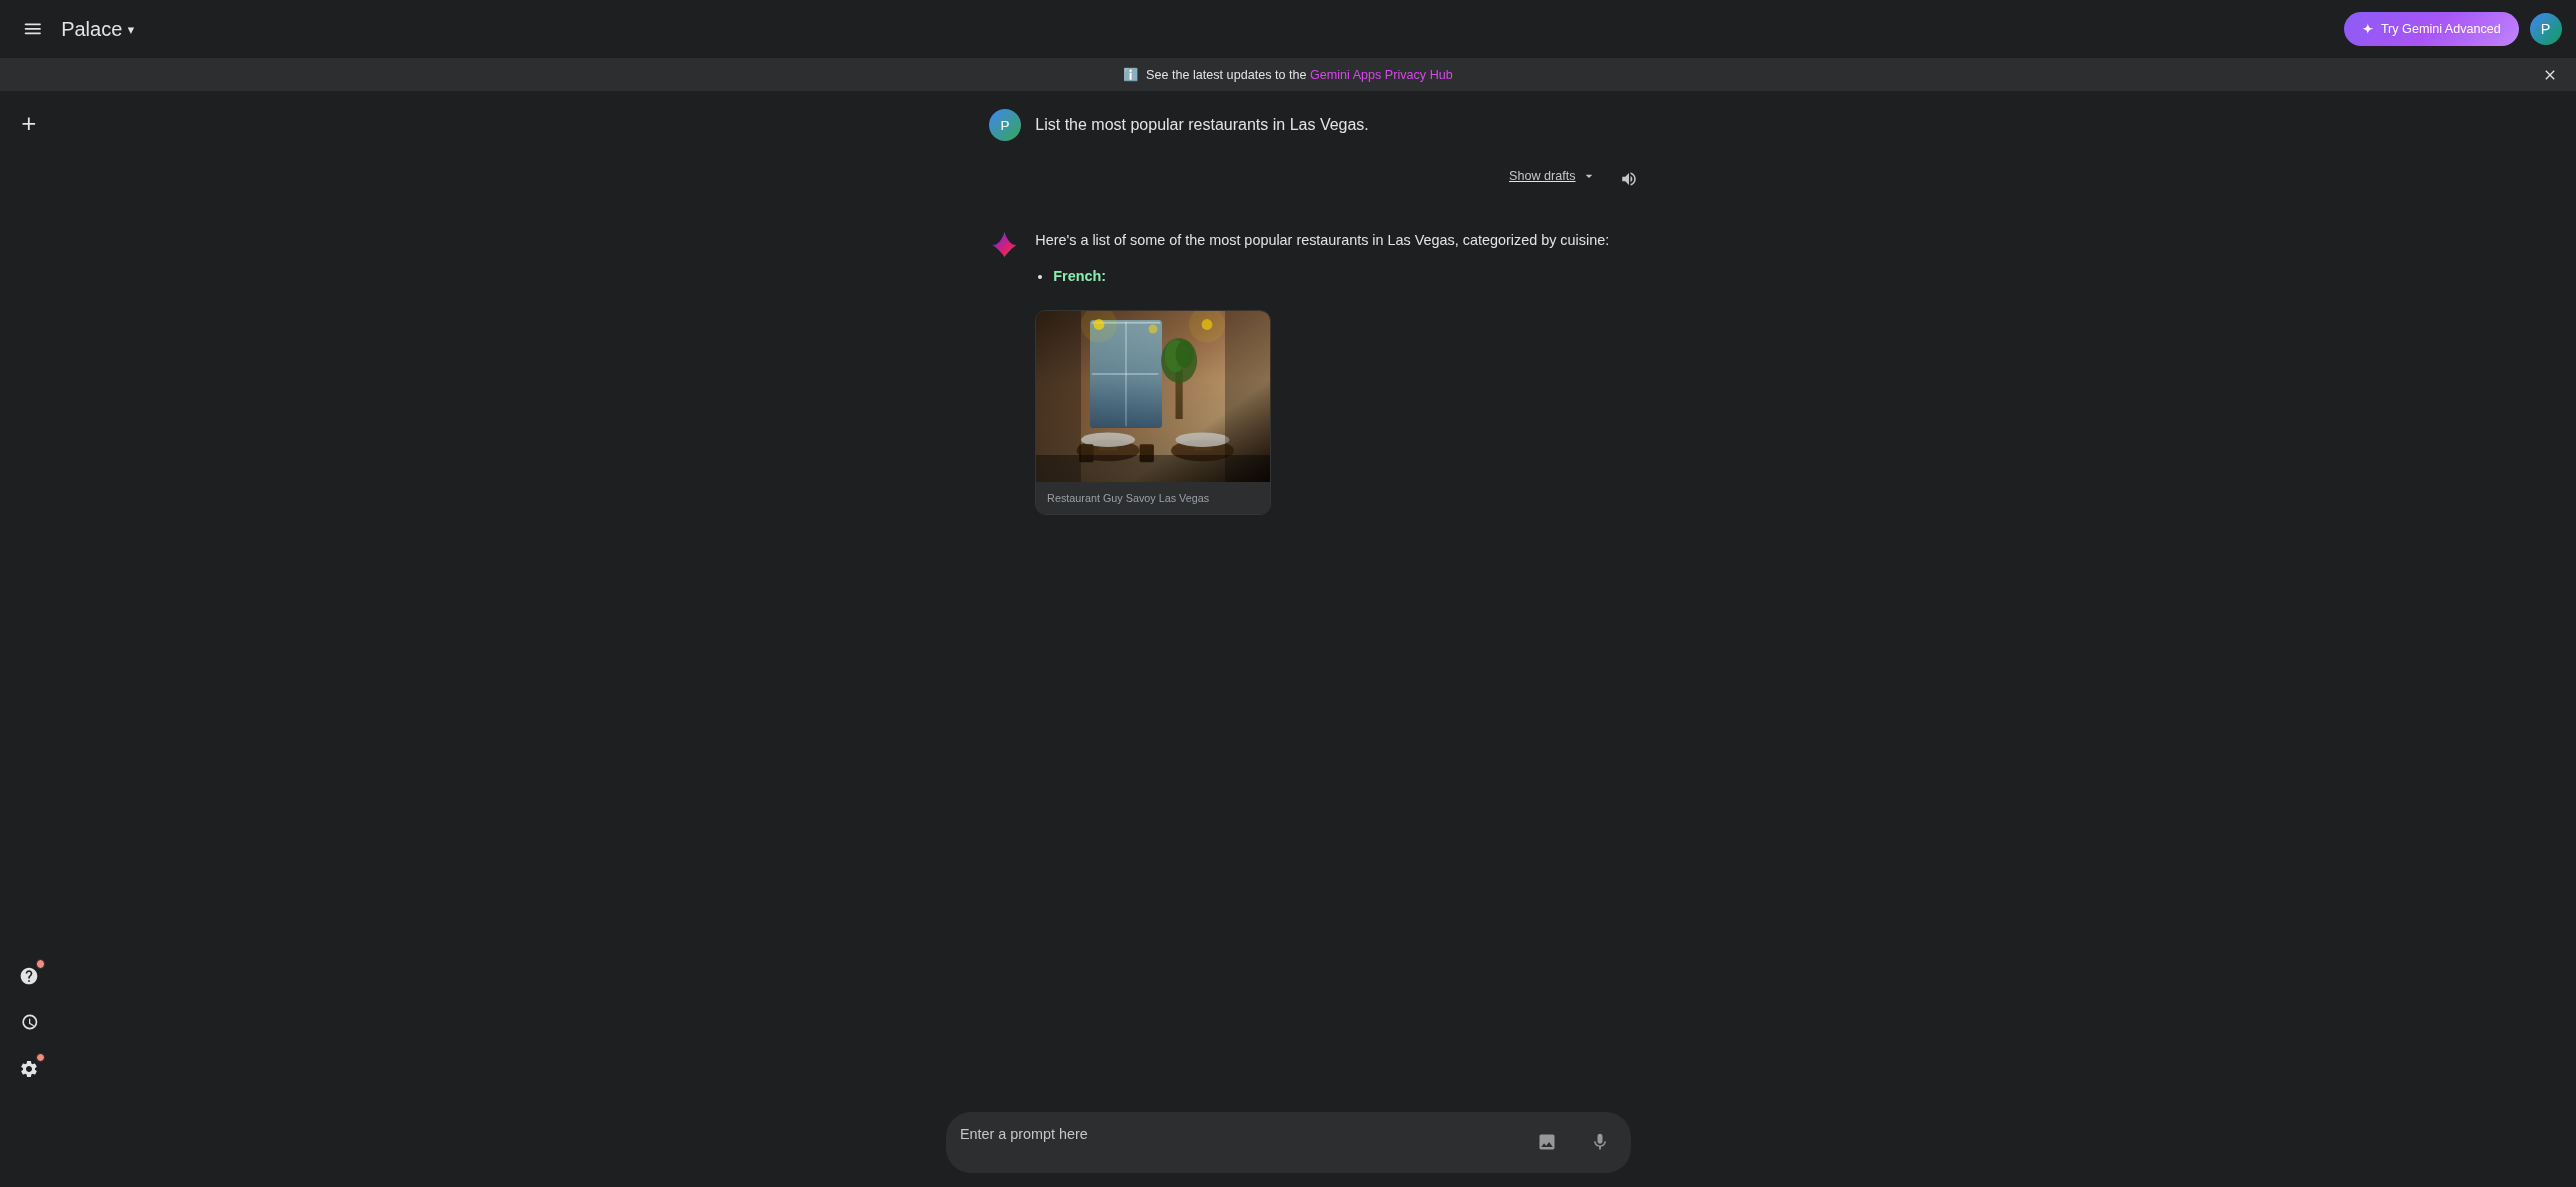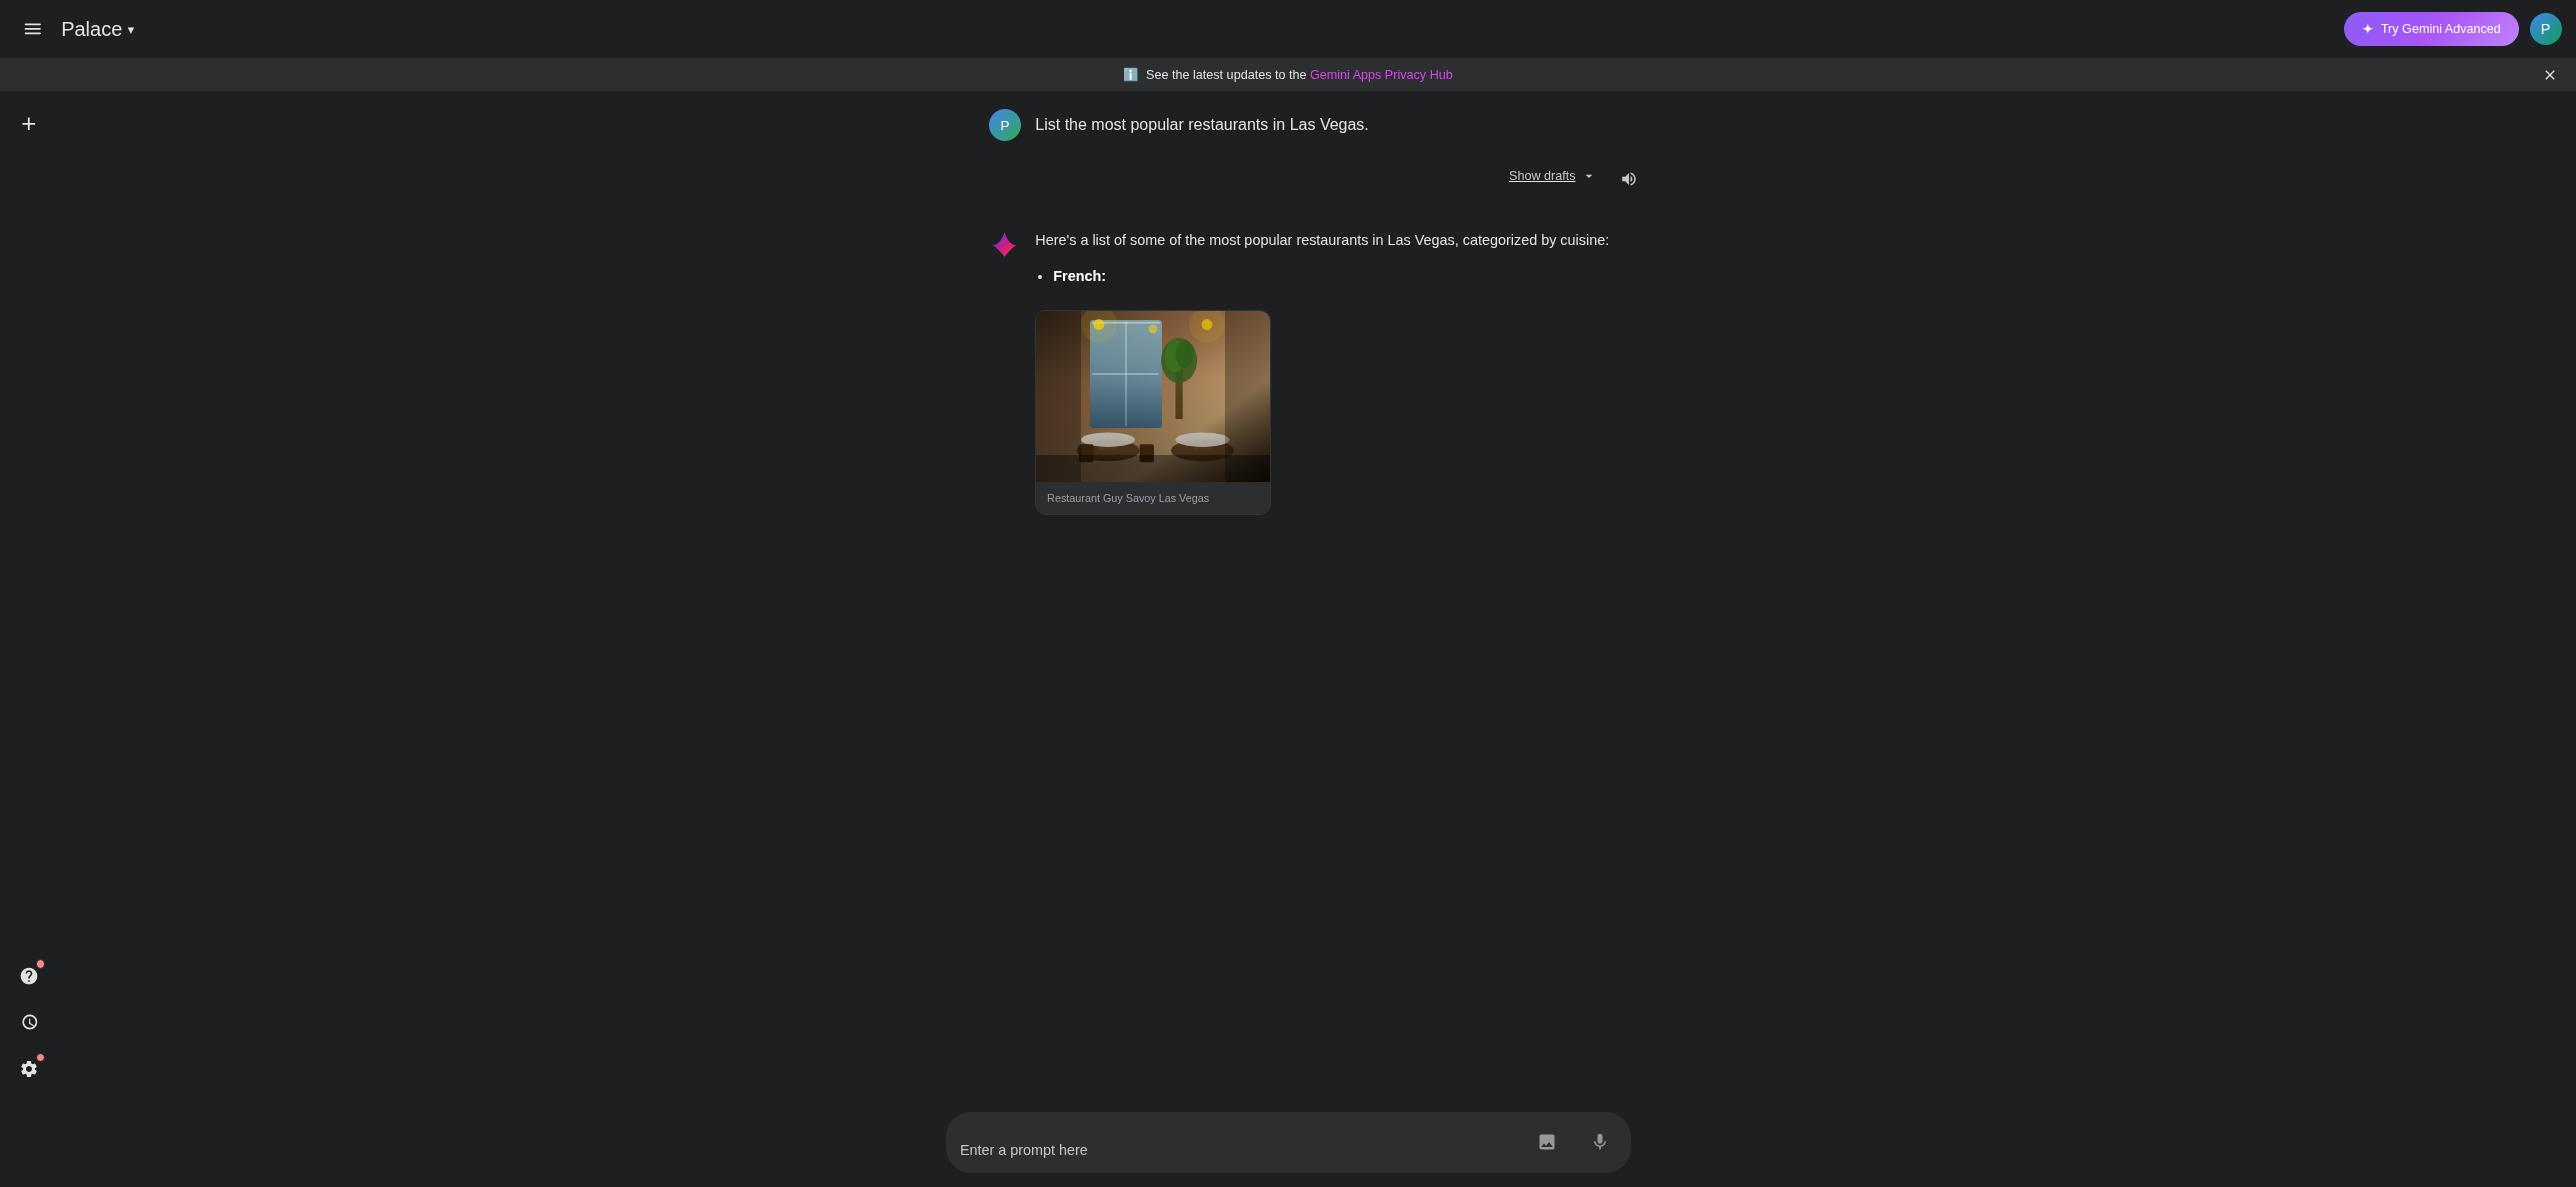--- a/index.html
+++ b/index.html
@@ -326,21 +326,21 @@
     .ai-text ul ul {
       margin-left: 18px;
     }
 
     .ai-text li {
       margin-bottom: 7.2px;
     }
 
     .ai-text strong {
       font-weight: 600;
-      color: #ffffff;
+      color: #86efac;
     }
 
     
     .image-card {
       display: inline-block;
       border-radius: 10.8px;
       overflow: hidden;
       margin-top: 10.8px;
       cursor: pointer;
       position: relative;
@@ -413,21 +413,21 @@
       background-color: #1e1f20;
       flex-shrink: 0;
     }
 
     .input-wrapper {
       width: 100%;
       max-width: 685px;
       background: #2d2e30;
       border-radius: 25px;
       display: flex;
-      align-items: flex-end;
+      align-items: flex-start;
       padding: 14.4px 14.4px;
       gap: 21px;
     }
 
     .prompt-input {
       flex: 1;
       background: none;
       border: none;
       outline: none;
       color: #c4c7c5;

